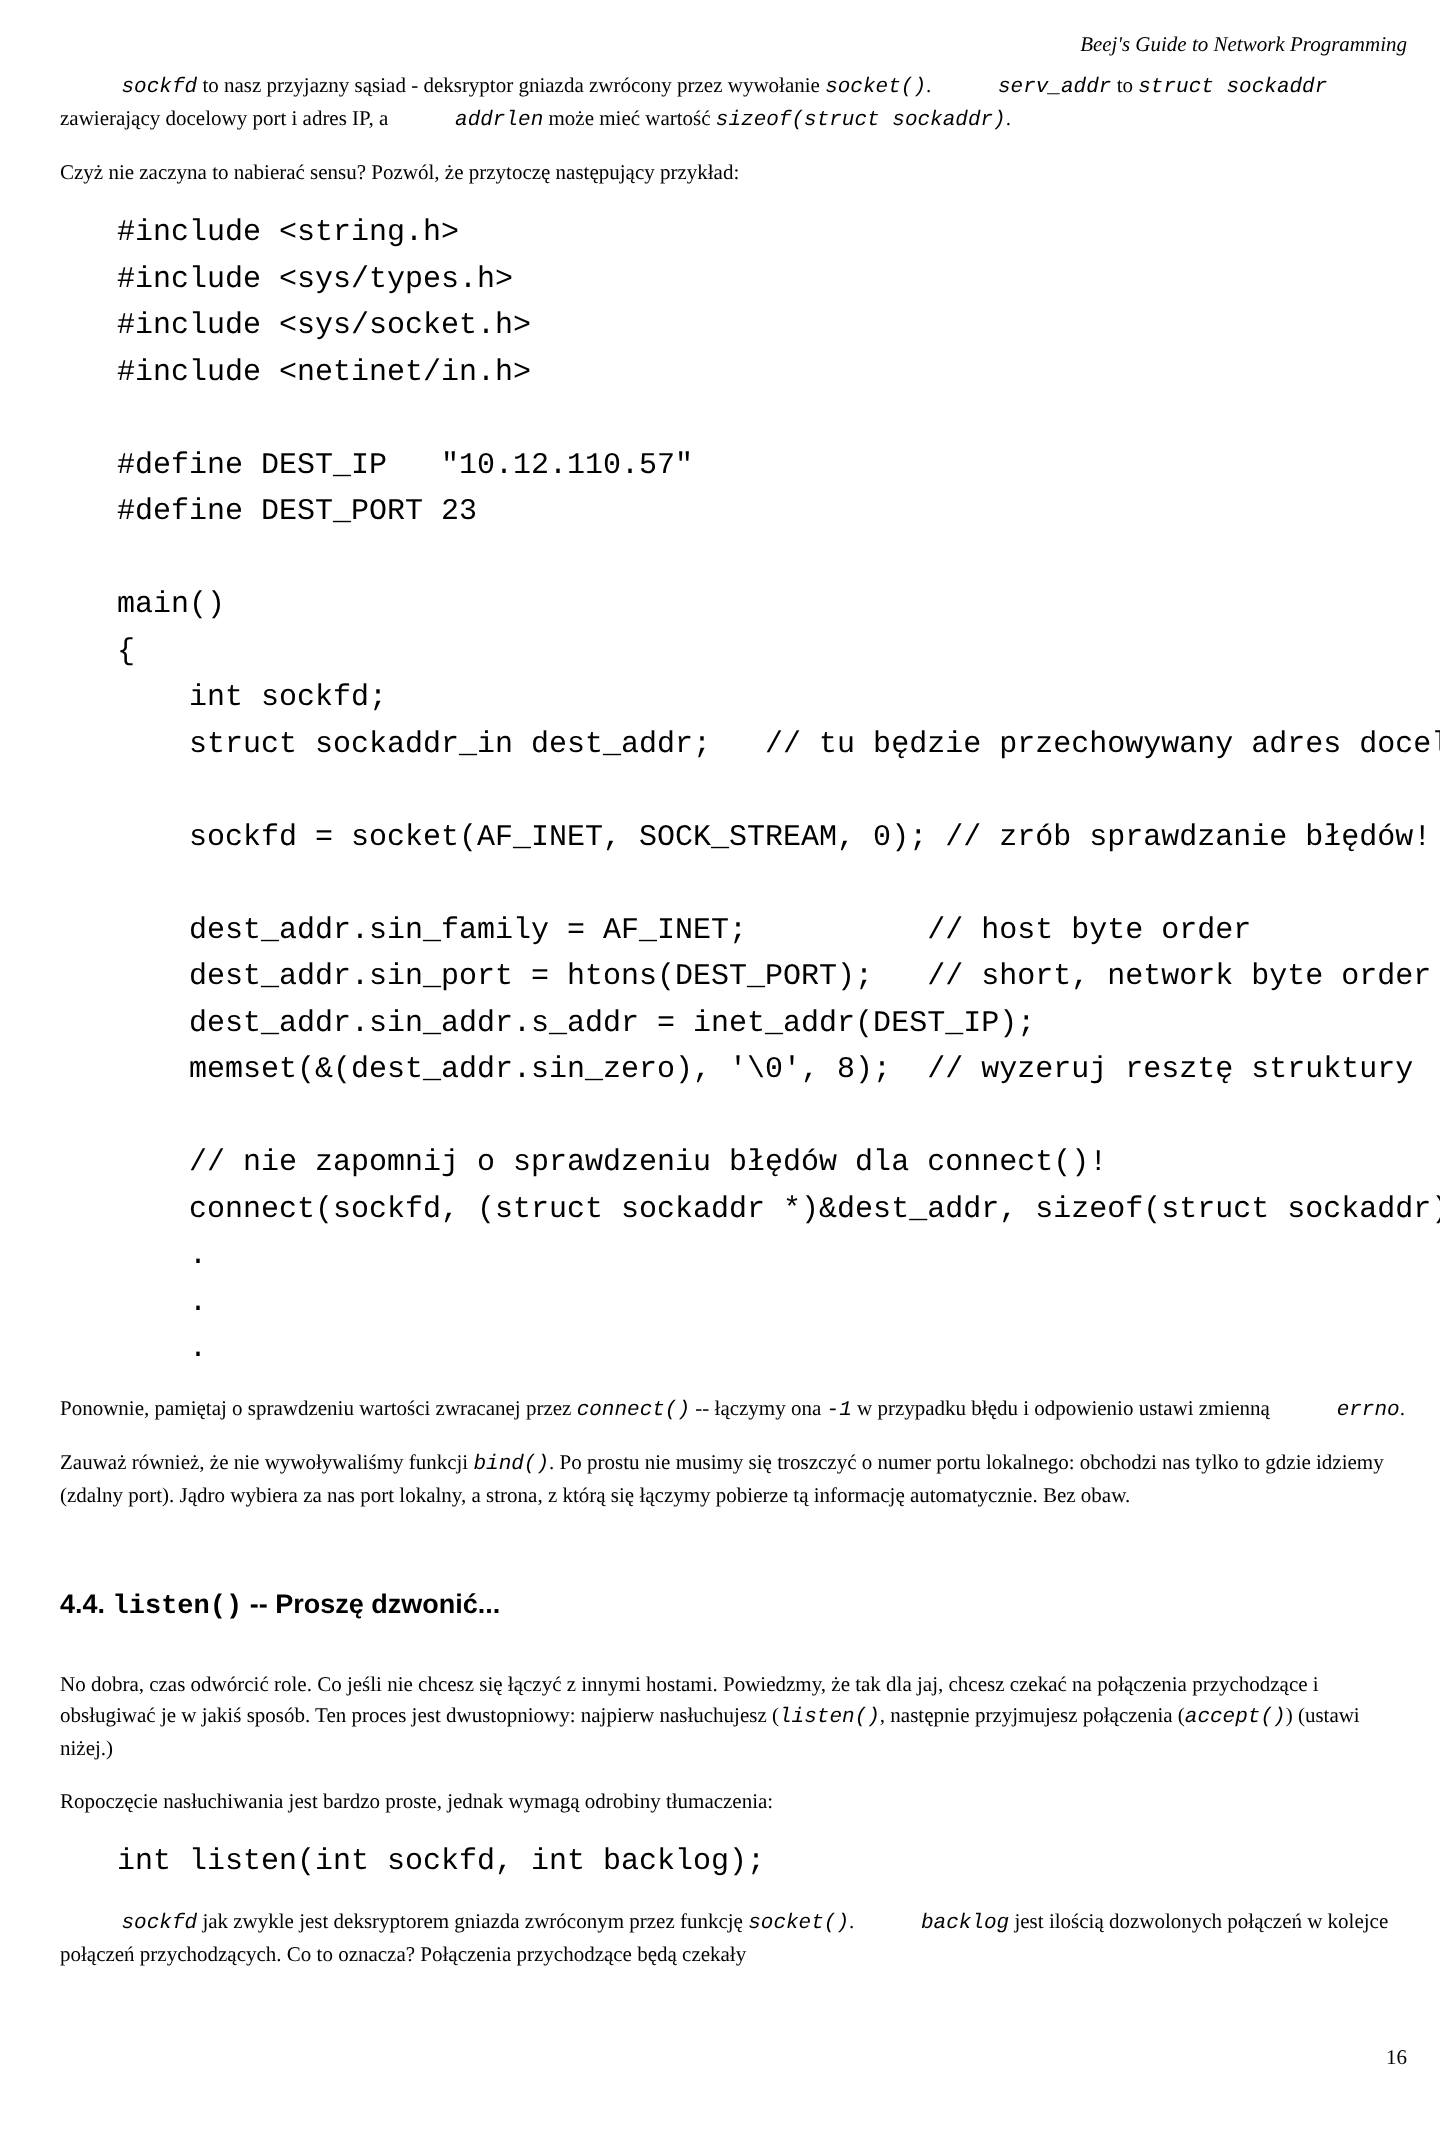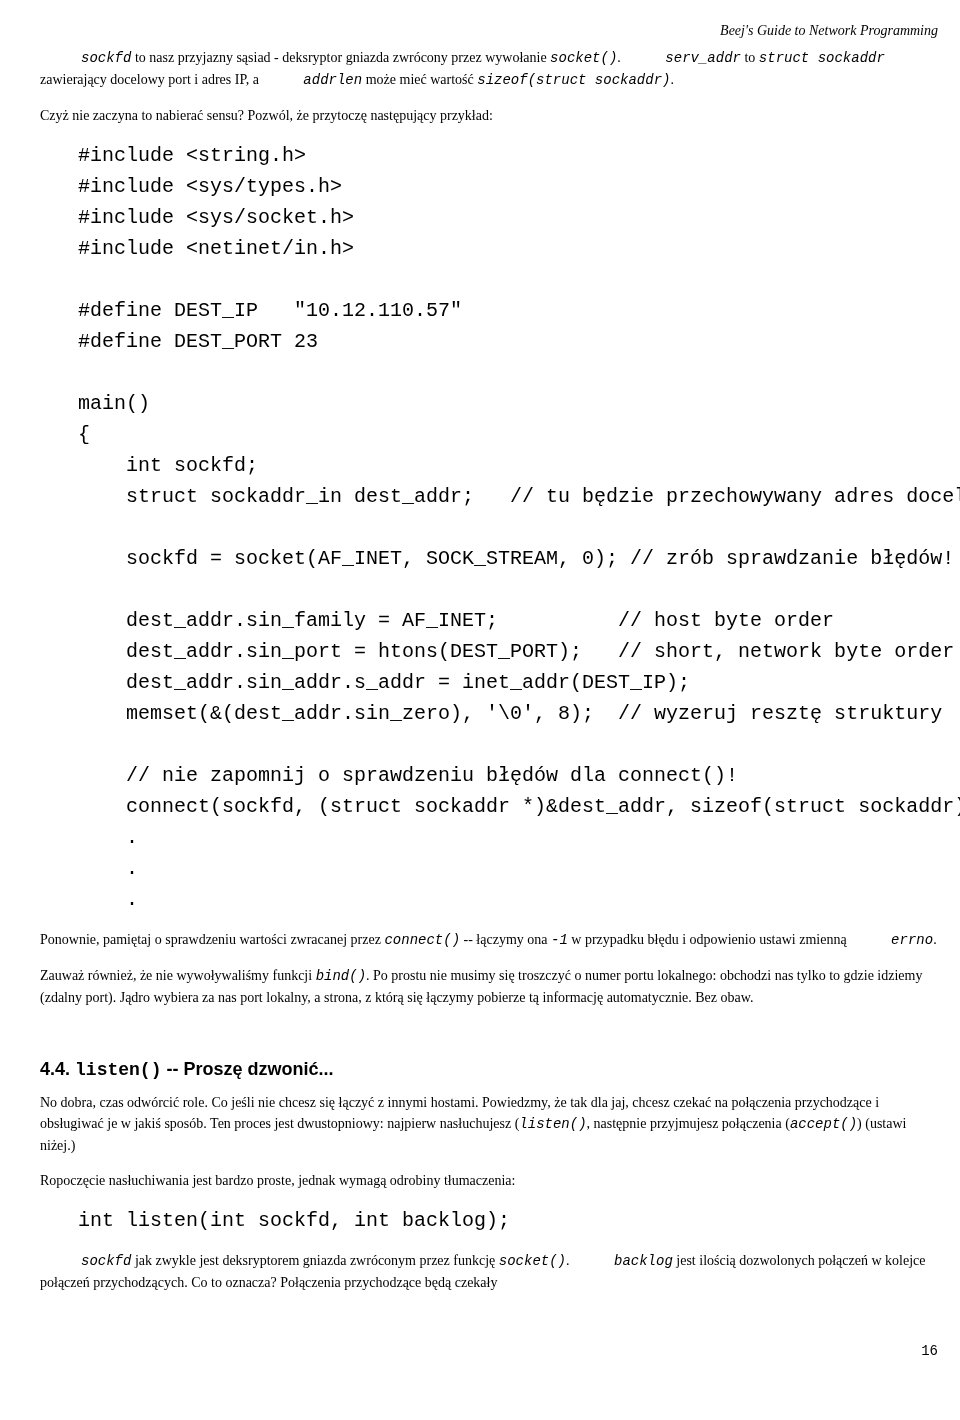--- a/index.html
+++ b/index.html
@@ -36,32 +36,31 @@
     font-size: 20px;
     white-space: pre;
     margin: 14px 0 14px 38px;
     line-height: 1.55;
   }
   .section-heading {
     font-family: Arial, Helvetica, sans-serif;
     font-weight: bold;
     font-size: 18px;
     margin-top: 48px;
-    margin-bottom: 8px;
+    margin-bottom: 28px;
   }
   .section-heading .hcode {
     font-family: 'Courier New', Courier, monospace;
     font-size: 18px;
     font-weight: bold;
   }
   .page-num {
     text-align: right;
     font-size: 14px;
     margin-top: 48px;
-    font-family: Liberation Mono, monospace;
   }
 </style>
 </head>
 <body>
 
 <div class="header-title">Beej's Guide to Network Programming</div>
 
 <p class="body-text">
   <span class="code italic">sockfd</span><span> to nasz przyjazny sąsiad - deksryptor gniazda zwrócony przez wywołanie </span><span class="code">socket()</span><span>. </span><span class="code italic">serv_addr</span><span> to </span><span class="code">struct sockaddr</span><span> zawierający docelowy port i adres IP, a </span><span class="code italic">addrlen</span><span> może mieć wartość </span><span class="code">sizeof(struct sockaddr)</span><span>.</span>
 </p>

